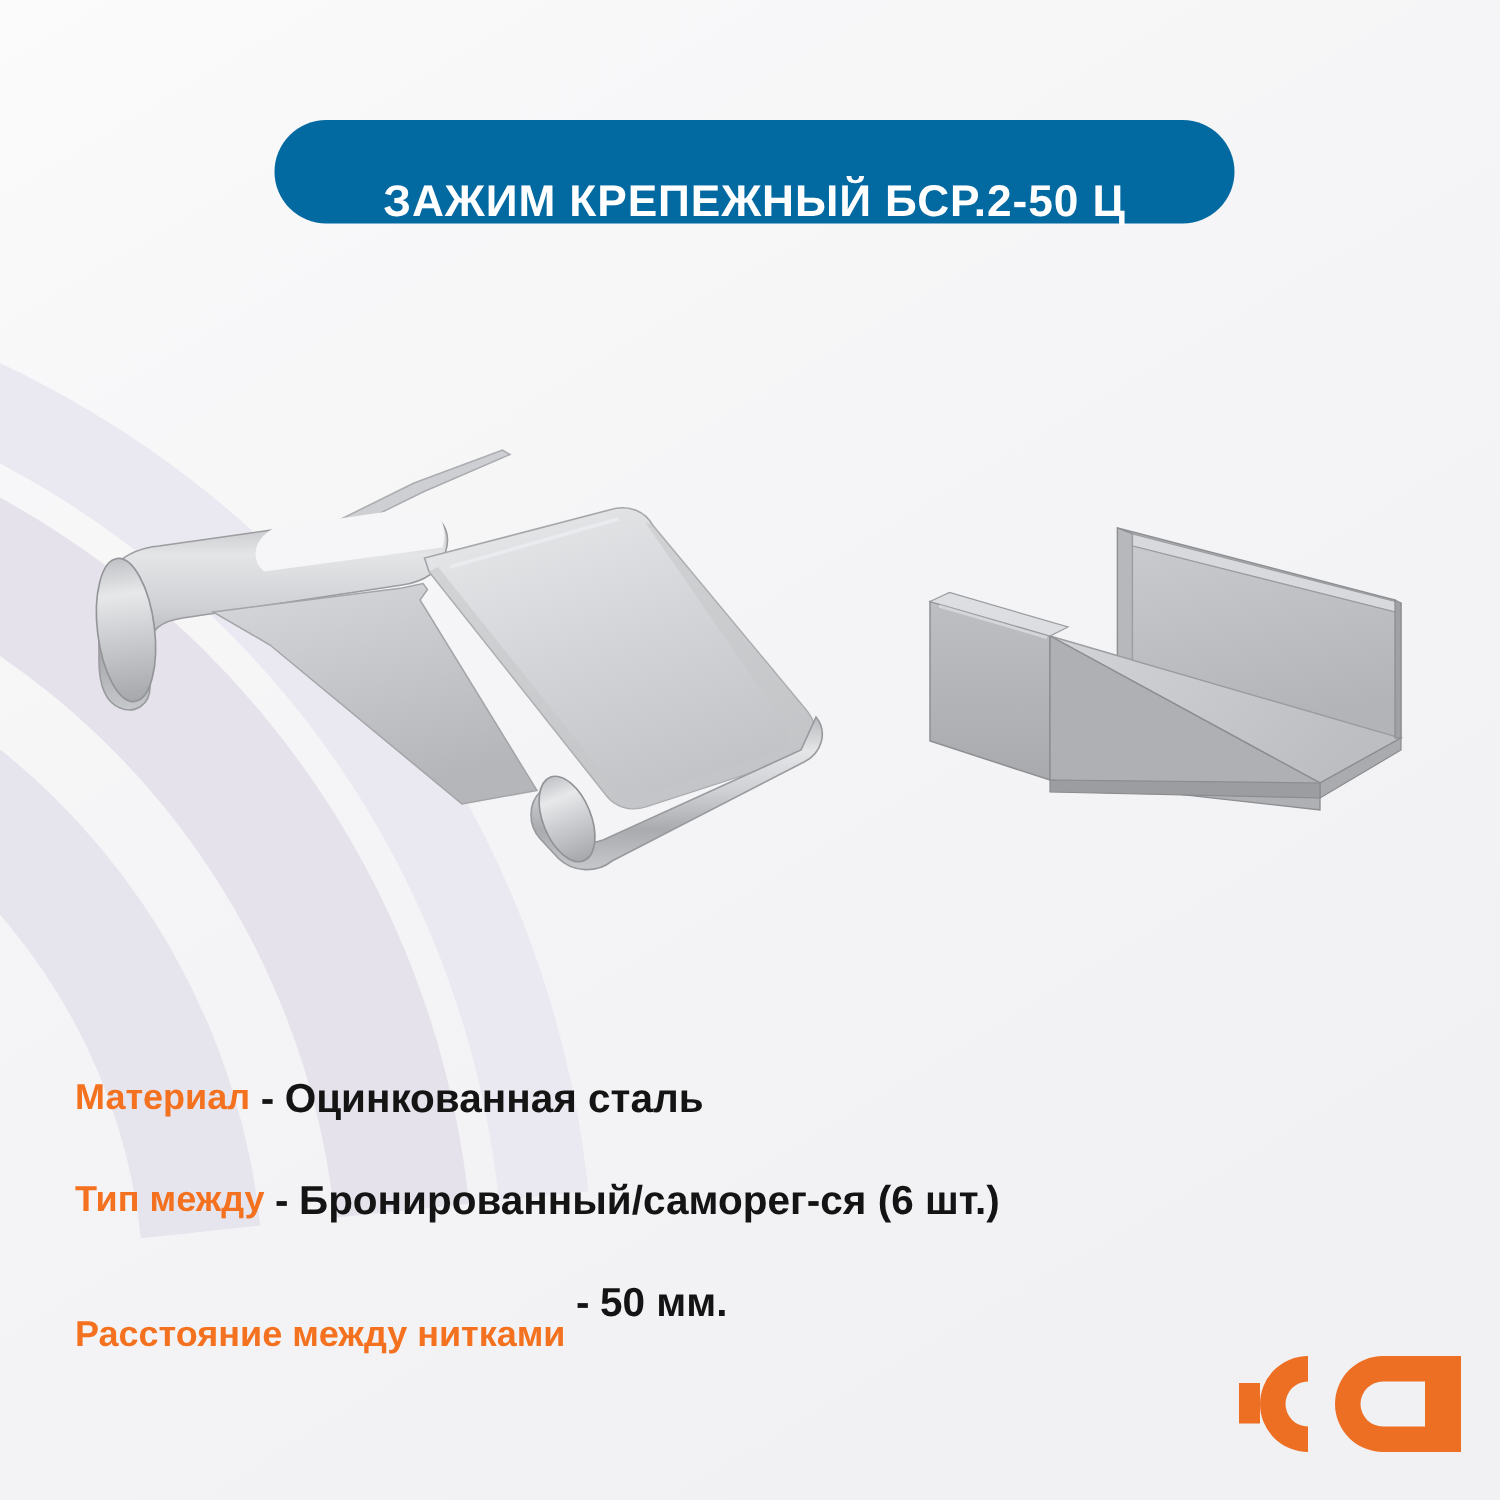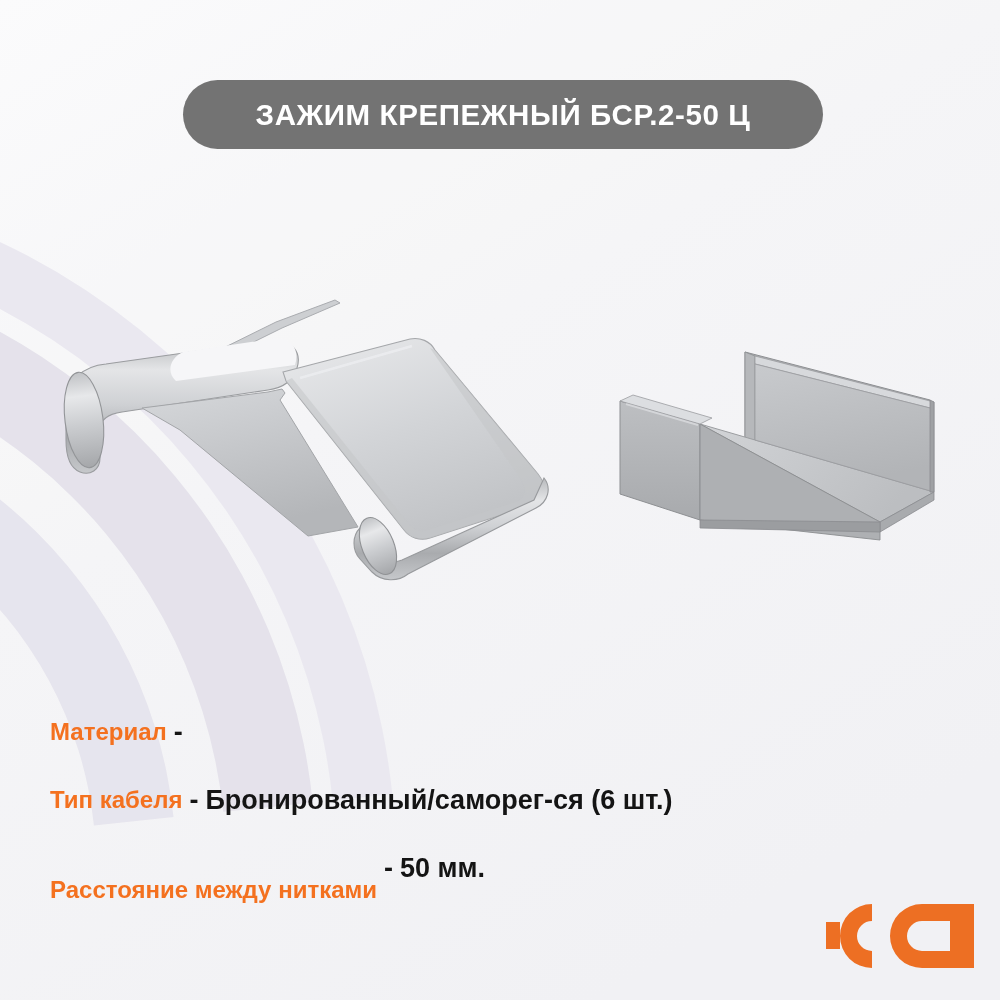--- a/index.html
+++ b/index.html
@@ -268,33 +268,34 @@
       <path d="M 620 401 L 633 395 L 712 418 L 700 424 Z" fill="#dcdee1" stroke="#9a9c9f" stroke-width="0.8"></path>
 
       <path d="M 930 400 L 934 402 L 934 492 L 930 492 Z" fill="#9fa1a4" stroke="#8a8c8f" stroke-width="0.8"></path>
       <path d="M 880 522 L 934 492 L 934 500 L 880 532 Z" fill="#a9abae" stroke="#8a8c8f" stroke-width="0.8"></path>
       <path d="M 700 520 L 880 522 L 880 532 L 700 528 Z" fill="#9b9da0" stroke="#8a8c8f" stroke-width="0.8"></path>
 
       <path d="M 626 404 L 698 425" stroke="#e2e4e6" stroke-width="2" fill="none" opacity="0.65"></path>
     </g>
   </svg>
 
-  <div id="title-pill" style="background:#737373;">
+  <div id="title-pill" style="background:#0369a1;align-items:flex-end;">
     <span id="title-text">ЗАЖИМ КРЕПЕЖНЫЙ БСР.2-50 Ц</span>
   </div>
 
   <div id="spec-list">
 
     <div class="spec-row">
       <span class="spec-label" style="color:#f4711f;">Материал</span>
       <span class="spec-sep" style="color:#141414;">-</span>
+      <span class="spec-value" style="color:#141414;">Оцинкованная сталь</span>
     </div>
 
     <div class="spec-row">
-      <span class="spec-label" style="color:#f4711f;">Тип кабеля</span>
+      <span class="spec-label" style="color:#f4711f;">Тип между</span>
       <span class="spec-sep" style="color:#141414;">-</span>
       <span class="spec-value" style="color:#141414;">Бронированный/саморег-ся (6 шт.)</span>
     </div>
 
     <div class="spec-row">
       <span class="spec-label" style="color:#f4711f;margin-top:44px;">Расстояние между нитками</span>
       <span class="spec-sep" style="color:#141414;">-</span>
       <span class="spec-value" style="color:#141414;">50 мм.</span>
     </div>
   </div>

